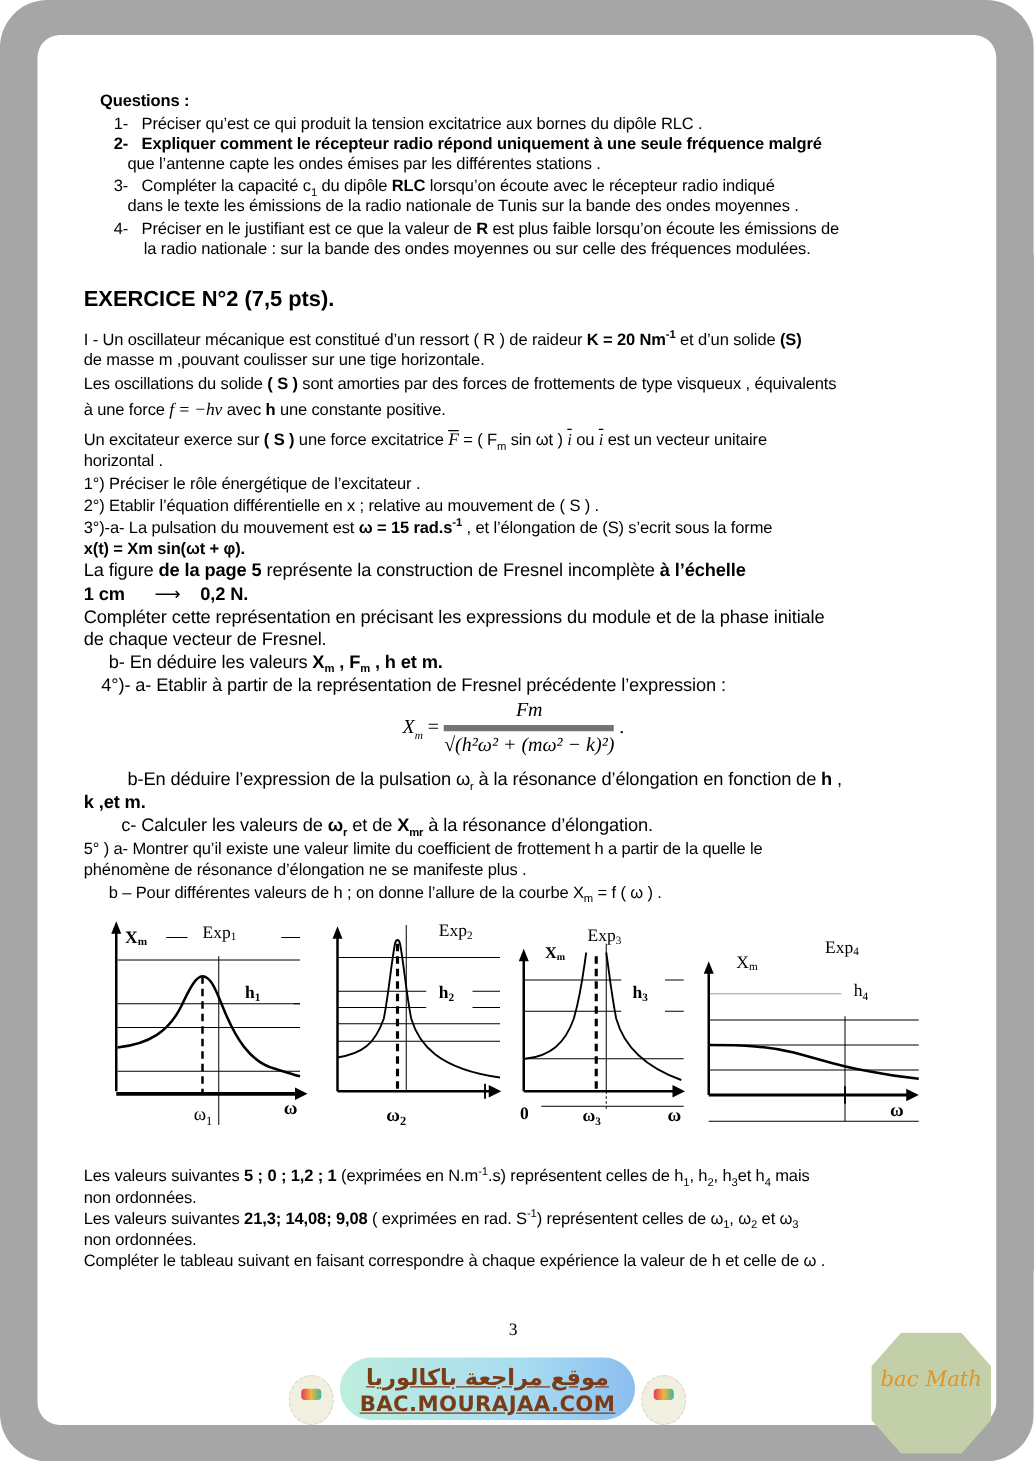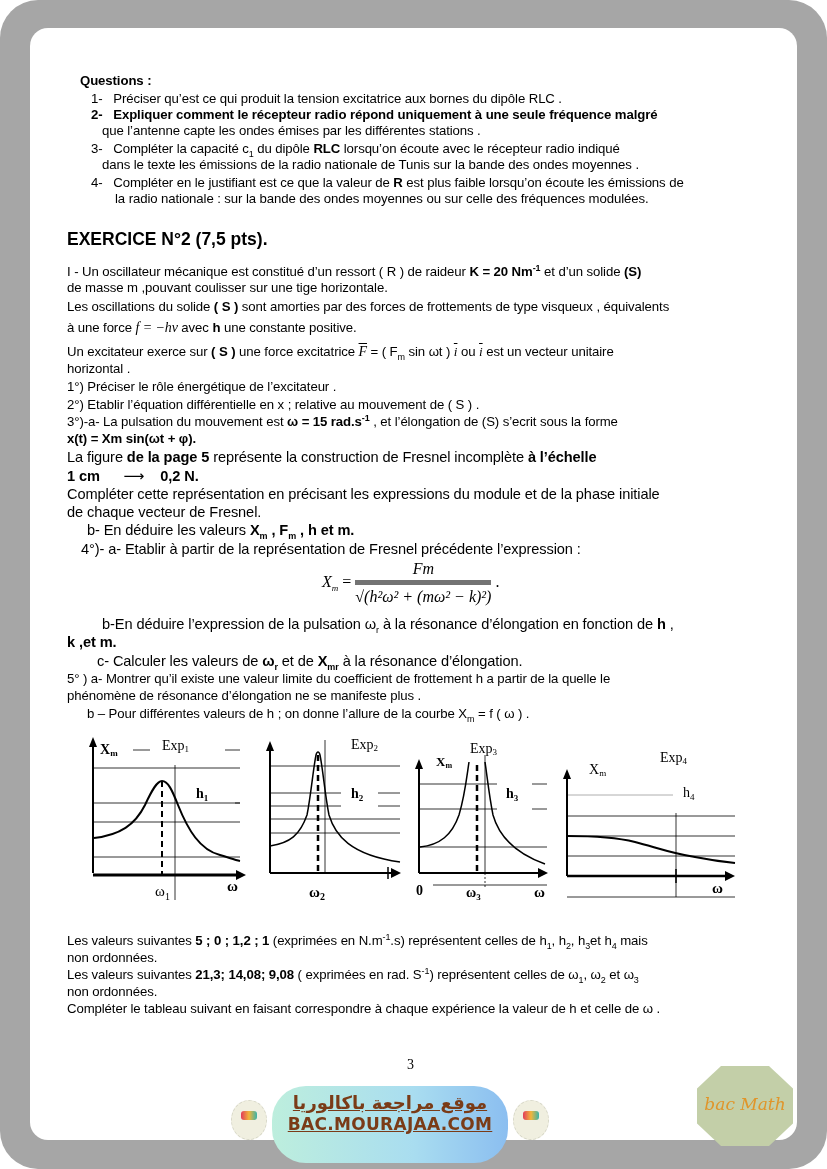--- a/index.html
+++ b/index.html
@@ -12,26 +12,26 @@
   sub, sup { font-size:9px; line-height:0; }
   .title { position:absolute; left:67px; top:229px; font-size:17.5px; font-weight:bold; }
   .formula { position:absolute; left:322px; top:560px; font-family:"Liberation Serif", serif; font-style:italic; font-size:16px; }
   .frac { display:inline-block; vertical-align:middle; text-align:center; }
   .frac .num { display:block; padding-bottom:2px; border-bottom:5px solid #737373; }
   .frac .den { display:block; padding-top:3px; }
   .graph { position:absolute; }
   .graph svg { overflow:visible; }
   .serif { font-family:"Liberation Serif", serif; }
   .pagenum { position:absolute; left:407px; top:1057px; font-family:"Liberation Serif", serif; font-size:14px; }
-  .banner { position:absolute; left:272px; top:1086px; width:236px; height:77px; border-radius:34px; background:linear-gradient(90deg,#bdeedd 0%,#a9ddf0 60%,#8bbef0 100%); text-align:center; }
+  .banner { position:absolute; left:272px; top:1086px; width:236px; height:50px; border-radius:34px; background:linear-gradient(90deg,#bdeedd 0%,#a9ddf0 60%,#8bbef0 100%); text-align:center; }
   .banner .ar { display:block; margin-top:6px; font-family:"DejaVu Sans", sans-serif; font-weight:bold; font-size:18px; color:#7a3b17; text-decoration:underline; }
   .banner .en { display:block; margin-top:1px; font-family:"DejaVu Sans", sans-serif; font-weight:bold; font-size:17px; color:#7a3b17; text-decoration:underline; letter-spacing:0.3px; }
   .circle-logo { position:absolute; width:34px; height:38px; border-radius:50%; background:#f0efe0; border:1px dashed #d8d8c8; }
   .circle-logo .dot { position:absolute; left:9px; top:10px; width:16px; height:9px; background:linear-gradient(90deg,#e23b5b,#f2b53a,#3bb3a8); border-radius:3px; }
-  .octo { position:absolute; left:697px; top:1066px; width:96px; height:80px; background:#c3cfa8; clip-path:polygon(25% 0,75% 0,100% 28%,100% 72%,75% 100%,25% 100%,0 72%,0 28%); }
+  .octo { position:absolute; left:697px; top:1066px; width:96px; height:97px; background:#c3cfa8; clip-path:polygon(25% 0,75% 0,100% 28%,100% 72%,75% 100%,25% 100%,0 72%,0 28%); }
   .octo span { position:absolute; left:0; right:0; top:28px; text-align:center; font-family:"DejaVu Serif", serif; font-style:italic; font-size:17px; color:#e0952a; }
 </style>
 </head>
 <body>
 
 <div class="frame"></div>
 <div class="paper"></div>
 
 <div class="txt b" style="left:80px;top:73px;">Questions :</div>
 
@@ -44,21 +44,21 @@
   <span>Expliquer comment le récepteur radio répond uniquement à une seule fréquence malgré</span>
 </div>
 <div class="txt" style="left:102px;top:123px;">que l’antenne capte les ondes émises par les différentes  stations .</div>
 <div class="txt" style="left:91px;top:141px;">
   <span>3-</span>&nbsp;&nbsp;
   <span>Compléter la capacité c</span><sub>1</sub><span> du dipôle </span><b>RLC</b><span> lorsqu’on écoute avec le récepteur radio indiqué</span>
 </div>
 <div class="txt" style="left:102px;top:157px;">dans le texte les émissions de la radio nationale de Tunis sur la bande des ondes moyennes .</div>
 <div class="txt" style="left:91px;top:175px;">
   <span>4-</span>&nbsp;&nbsp;
-  <span>Compléter en le justifiant est ce que  la valeur de </span><b>R</b><span> est plus faible lorsqu’on écoute les émissions de</span>
+  <span>Préciser en le justifiant est ce que  la valeur de </span><b>R</b><span> est plus faible lorsqu’on écoute les émissions de</span>
 </div>
 <div class="txt" style="left:115px;top:191px;">la radio nationale : sur la bande des ondes moyennes ou sur celle des fréquences modulées.</div>
 
 <div class="title">EXERCICE N°2 (7,5 pts).</div>
 
 <div class="txt" style="left:67px;top:264px;">
   <span>I  -  Un oscillateur mécanique est constitué d’un ressort ( R ) de raideur </span><b>K = 20 Nm</b><sup class="b">-1</sup><span> et d’un solide </span><b>(S)</b>
 </div>
 <div class="txt" style="left:67px;top:280px;">de masse m ,pouvant coulisser sur une tige horizontale.</div>
 <div class="txt" style="left:67px;top:299px;">

